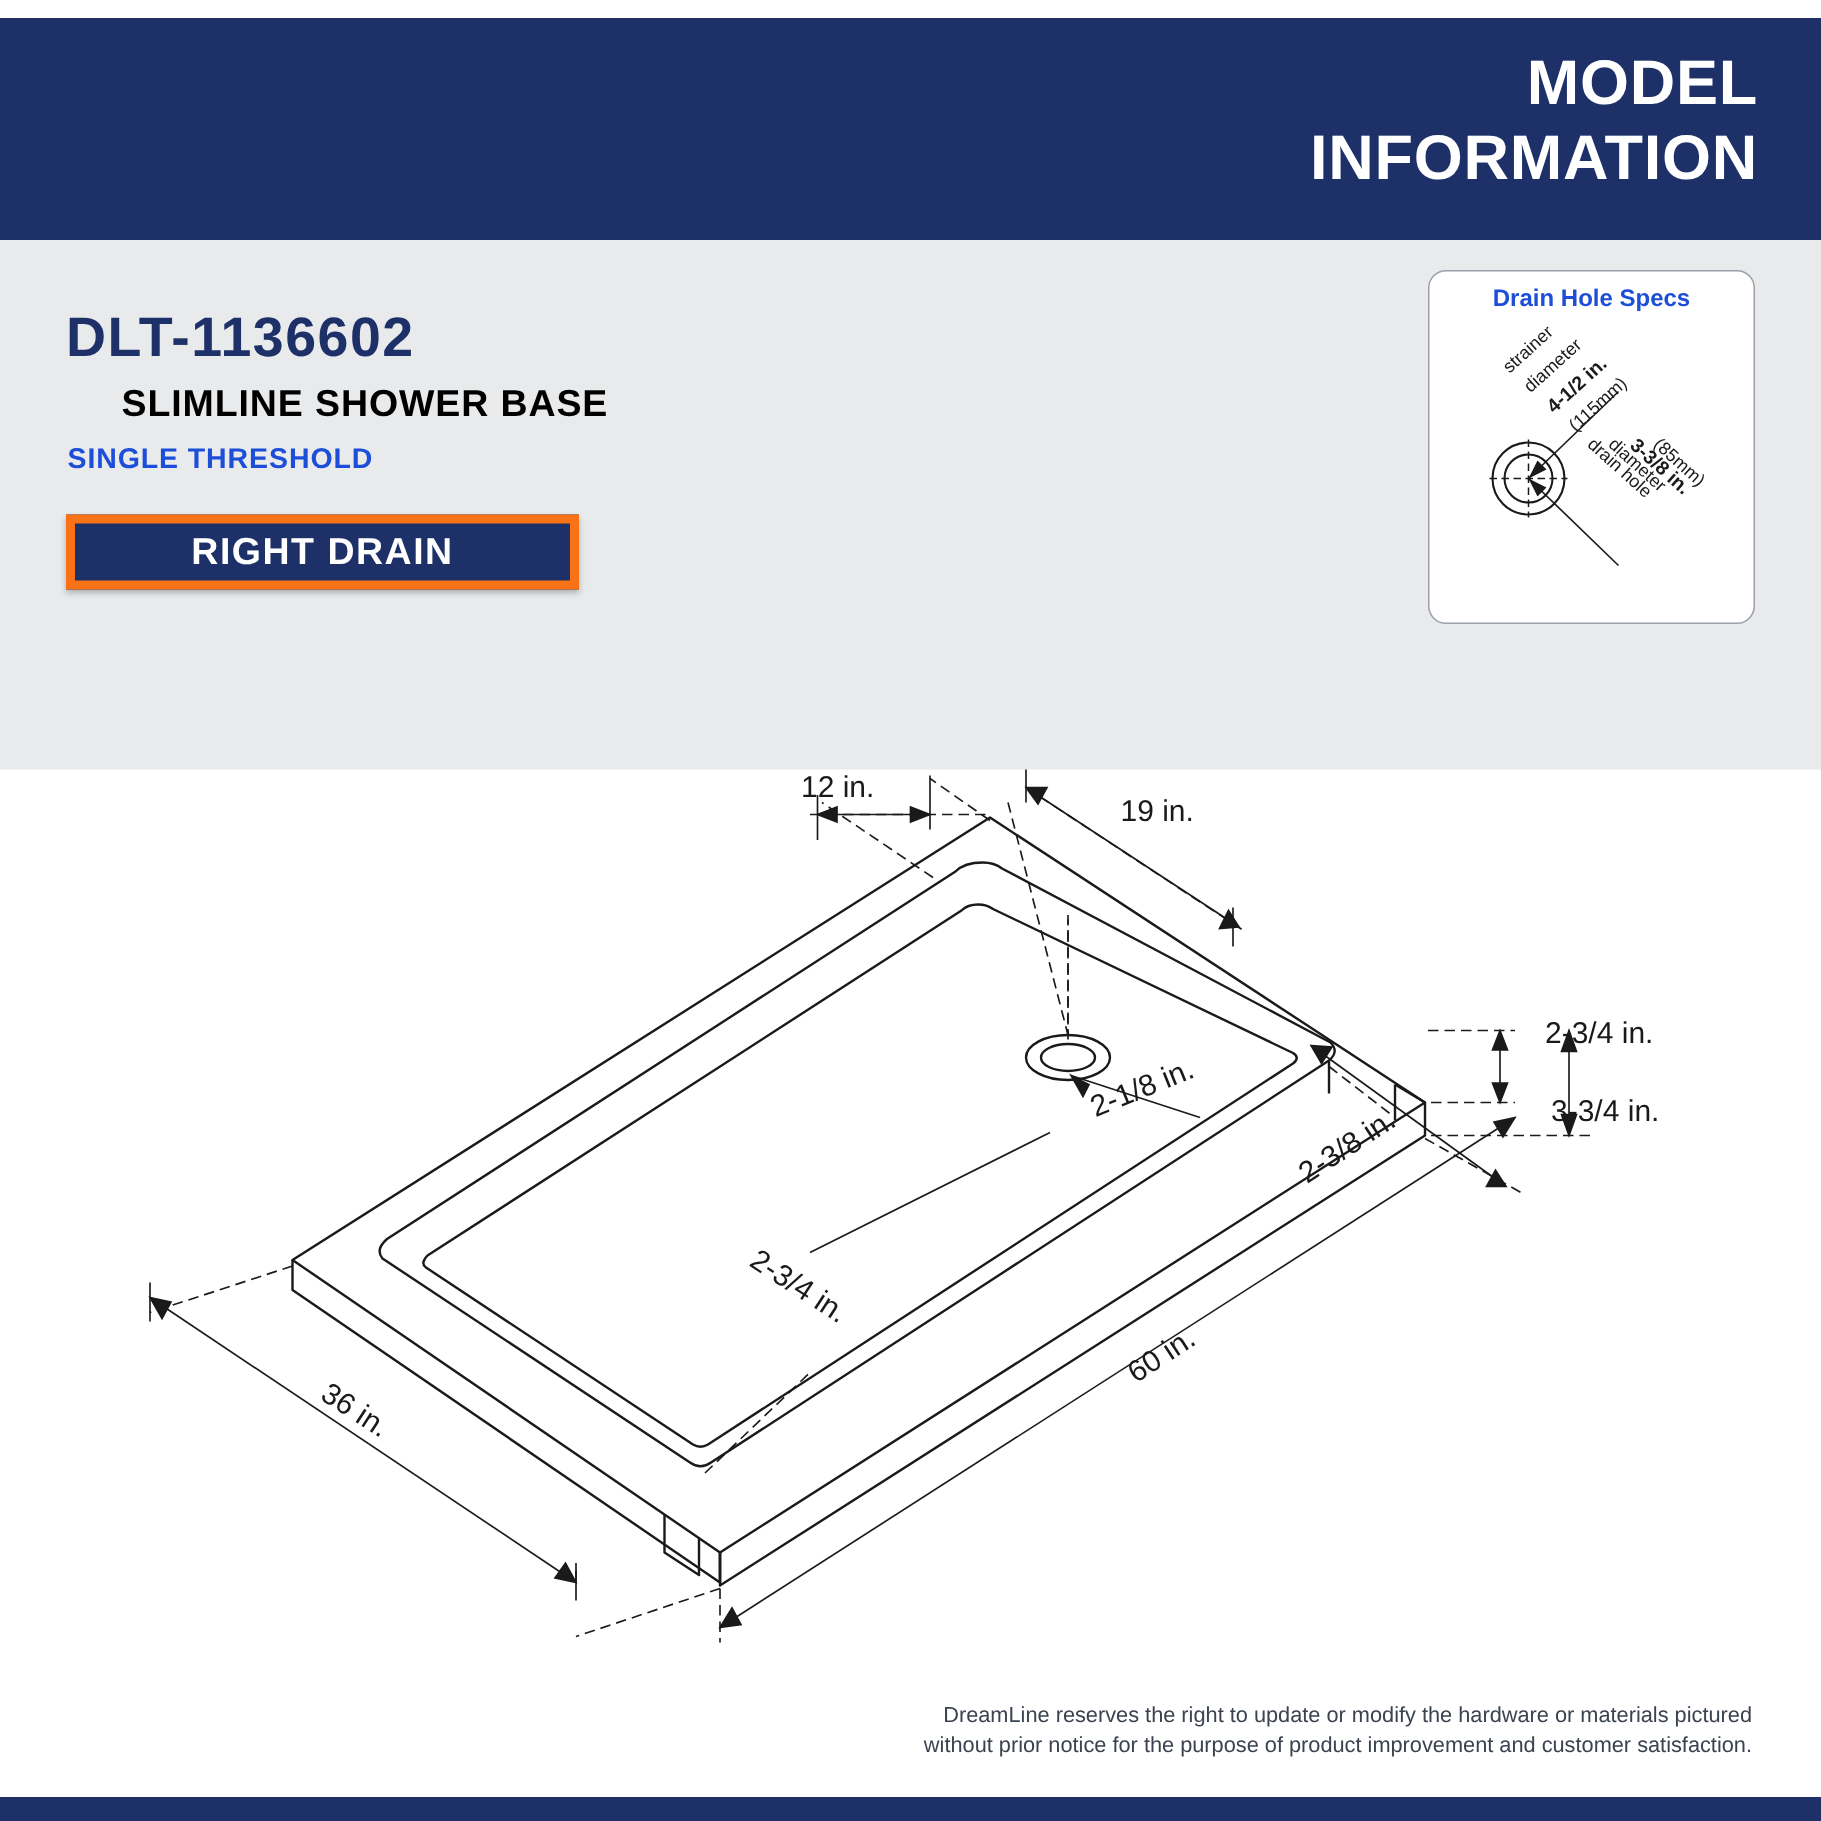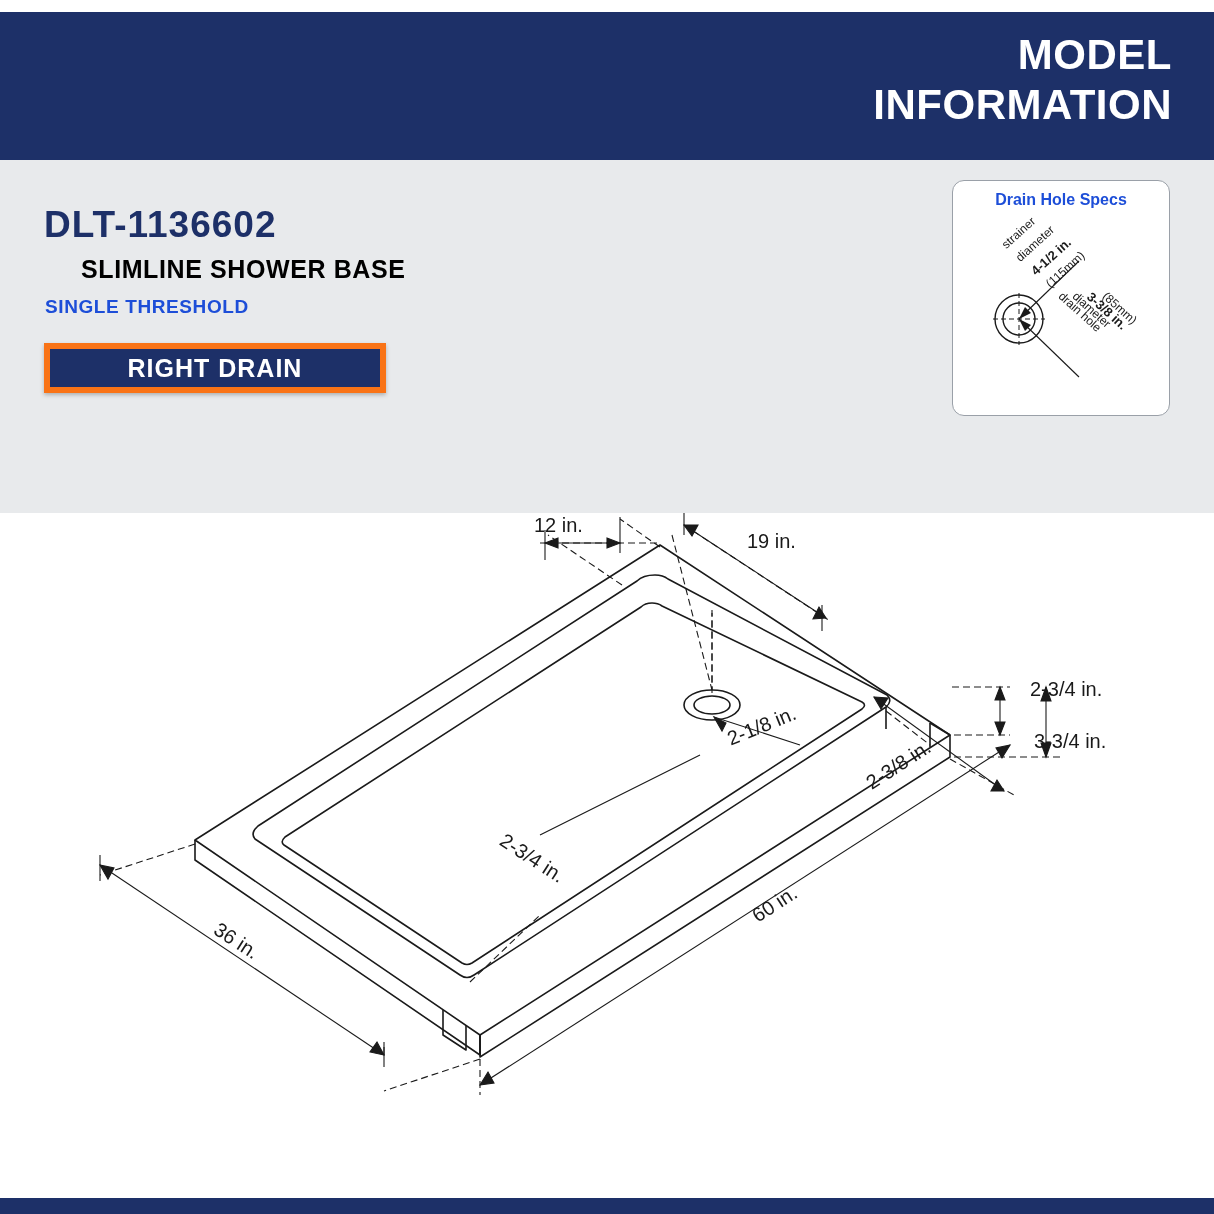--- a/index.html
+++ b/index.html
@@ -295,15 +295,19 @@
     <div class="dim-label" style="left:747px; top:95px;">19 in.</div>
     <div class="dim-label" style="left:724px; top:294px; transform:rotate(-22deg); transform-origin:left top;">2-1/8 in.</div>
     <div class="dim-label" style="left:1030px; top:243px;">2-3/4 in.</div>
     <div class="dim-label" style="left:1034px; top:295px;">3-3/4 in.</div>
     <div class="dim-label" style="left:862px; top:340px; transform:rotate(-33deg); transform-origin:left top;">2-3/8 in.</div>
     <div class="dim-label" style="left:508px; top:394px; transform:rotate(33deg); transform-origin:left top;">2-3/4 in.</div>
     <div class="dim-label" style="left:222px; top:483px; transform:rotate(33deg); transform-origin:left top;">36 in.</div>
     <div class="dim-label" style="left:748px; top:473px; transform:rotate(-33deg); transform-origin:left top;">60 in.</div>
   </div>
 
+  <div class="disclaimer">
+    <div>DreamLine reserves the right to update or modify the hardware or materials pictured</div>
+    <div>without prior notice for the purpose of product improvement and customer satisfaction.</div>
+  </div>
   <div class="footer-bar"></div>
 
 </div>
 
 </body></html>

